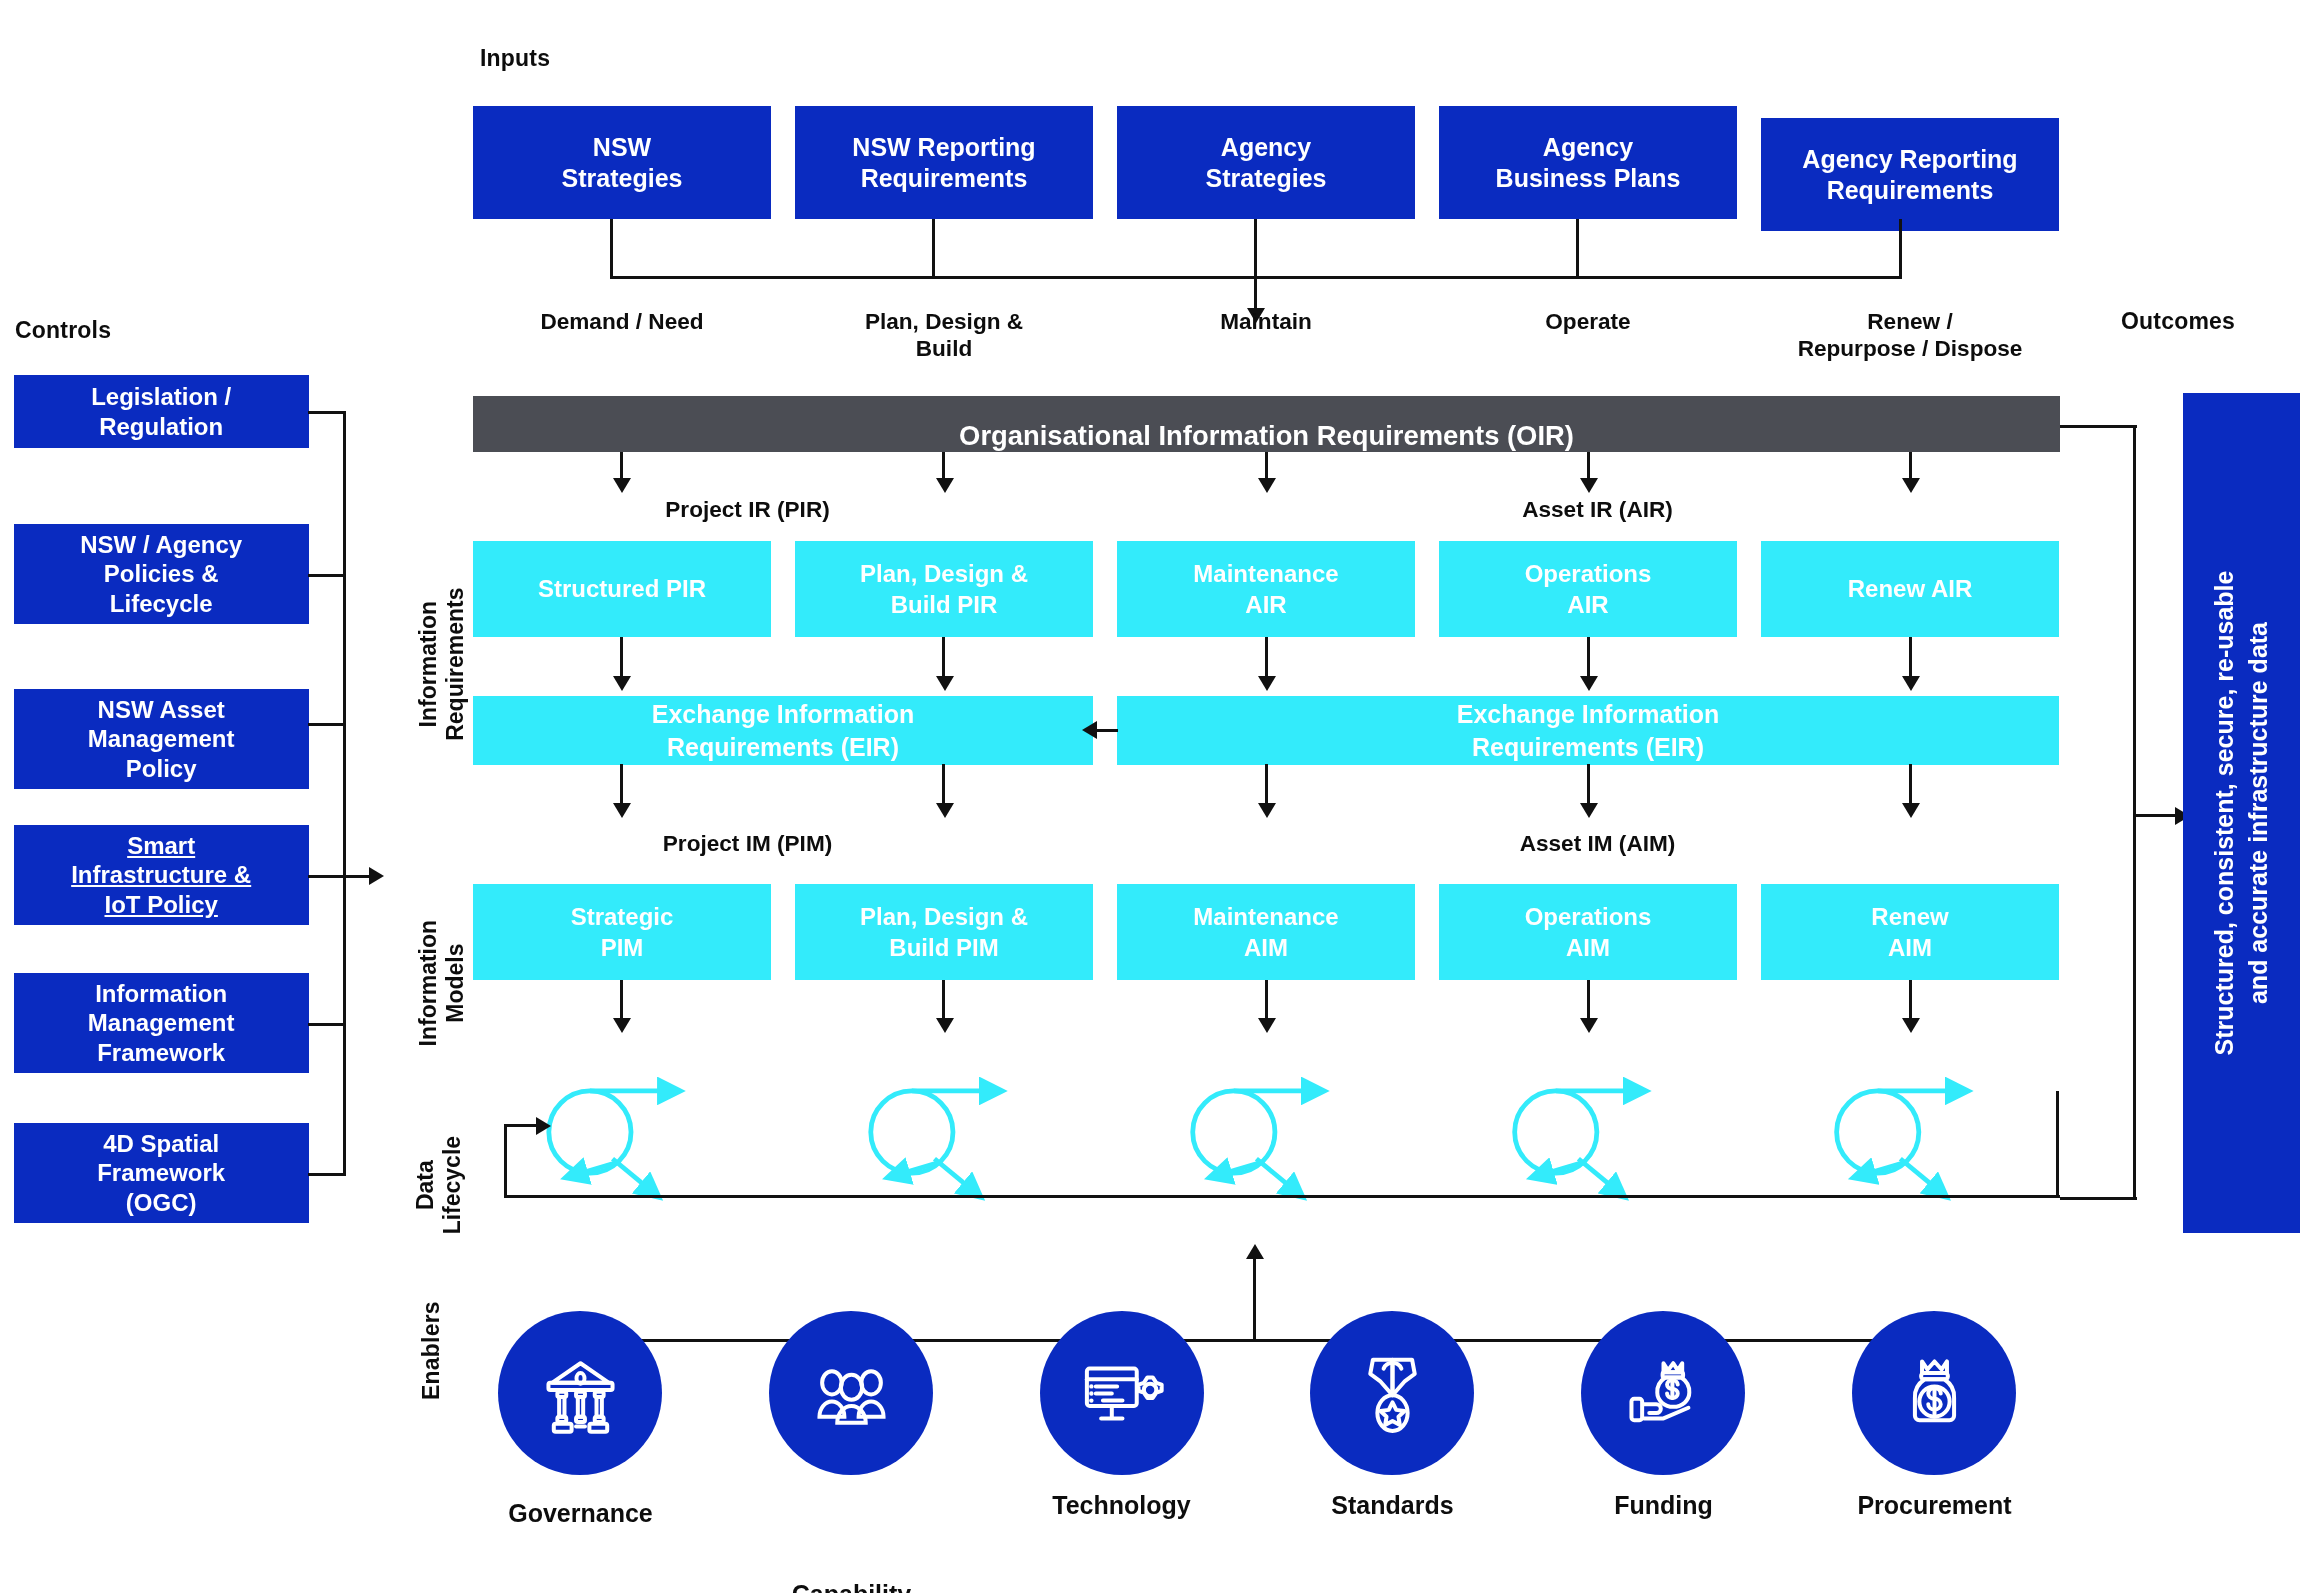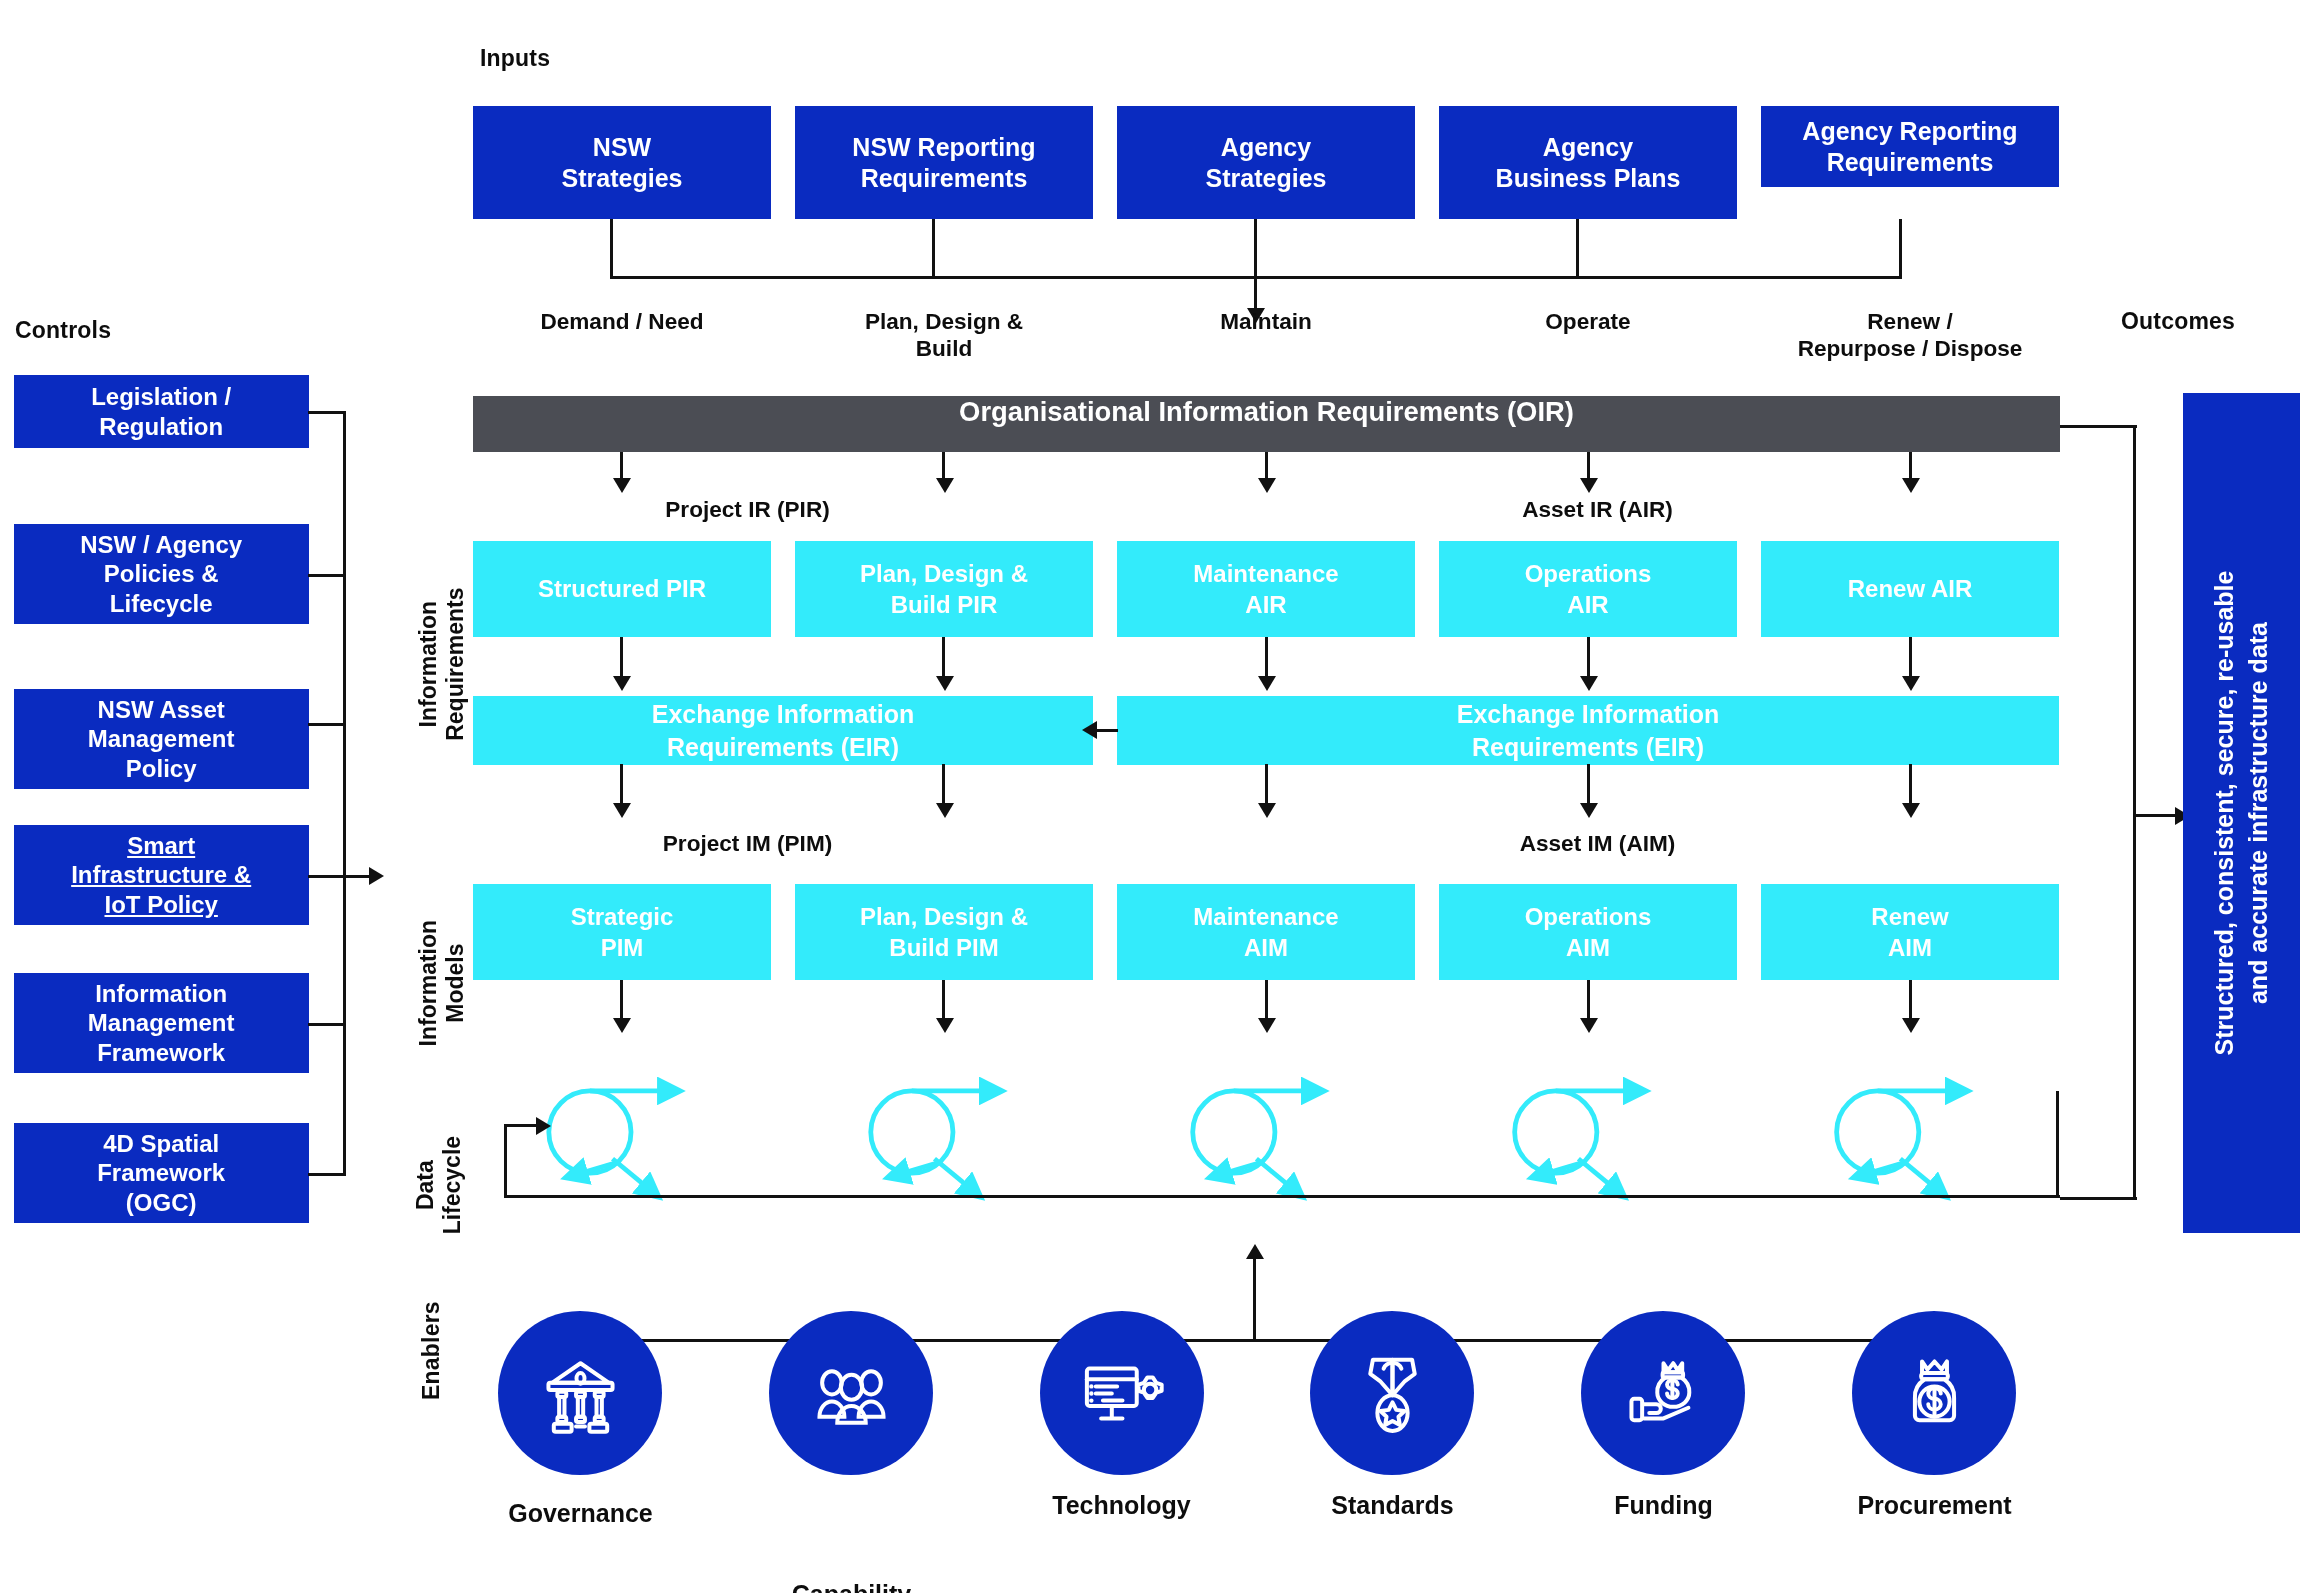--- a/index.html
+++ b/index.html
@@ -9,21 +9,21 @@
   
   .caption{font-weight:bold;color:#0d0d0d;font-size:23px;letter-spacing:0.2px;}
   .caption-v{font-weight:bold;color:#0d0d0d;font-size:23px;line-height:1.18;text-align:center;
              transform:rotate(-90deg);transform-origin:center center;white-space:nowrap;}
 
   
   .blue-box{background:#0A2BC0;color:#fff;font-weight:bold;display:flex;align-items:center;
             justify-content:center;text-align:center;line-height:1.22;box-sizing:border-box;padding:2.7px 5.5px;}
   .cyan-box{background:#33EBFB;color:#ffffff;font-weight:bold;display:flex;align-items:center;
             justify-content:center;text-align:center;line-height:1.30;box-sizing:border-box;padding:2.7px 4.1px;}
-  .dark-bar{background:#4B4D54;color:#fff;font-weight:bold;display:flex;align-items:flex-start;
+  .dark-bar{background:#4B4D54;color:#fff;font-weight:bold;display:flex;align-items:flex-end;
             justify-content:center;text-align:center;}
 
   .stage-label{font-weight:bold;color:#0d0d0d;font-size:22.6px;text-align:center;line-height:1.2;}
   .mid-label{font-weight:bold;color:#0d0d0d;font-size:22.6px;text-align:center;}
 
   
   .hline{background:#111;height:3.4px;}
   .vline{background:#111;width:3.4px;}
   .arrow-down{width:0;height:0;border-left:9px solid transparent;border-right:9px solid transparent;
               border-top:15px solid #111;}
@@ -54,21 +54,21 @@
 </div>
 <div class="abs blue-box" style="left:795px;top:106px;width:298px;height:113px;font-size:25px;">
   <div><span>NSW Reporting</span><br><span>Requirements</span></div>
 </div>
 <div class="abs blue-box" style="left:1117px;top:106px;width:298px;height:113px;font-size:25px;">
   <div><span>Agency</span><br><span>Strategies</span></div>
 </div>
 <div class="abs blue-box" style="left:1439px;top:106px;width:298px;height:113px;font-size:25px;">
   <div><span>Agency</span><br><span>Business Plans</span></div>
 </div>
-<div class="abs blue-box" style="left:1761px;top:106px;width:298px;height:81px;font-size:25px;">
+<div class="abs blue-box" style="left:1761px;top:118px;width:298px;height:113px;font-size:25px;">
   <div><span>Agency Reporting</span><br><span>Requirements</span></div>
 </div>
 
 <div class="abs vline" style="left:610px;top:219px;height:58px;"></div>
 <div class="abs vline" style="left:932px;top:219px;height:58px;"></div>
 <div class="abs vline" style="left:1254px;top:219px;height:58px;"></div>
 <div class="abs vline" style="left:1576px;top:219px;height:58px;"></div>
 <div class="abs vline" style="left:1899px;top:219px;height:58px;"></div>
 <div class="abs hline" style="left:610px;top:276px;width:1292px;"></div>
 <div class="abs vline" style="left:1254px;top:276px;height:34px;"></div>

